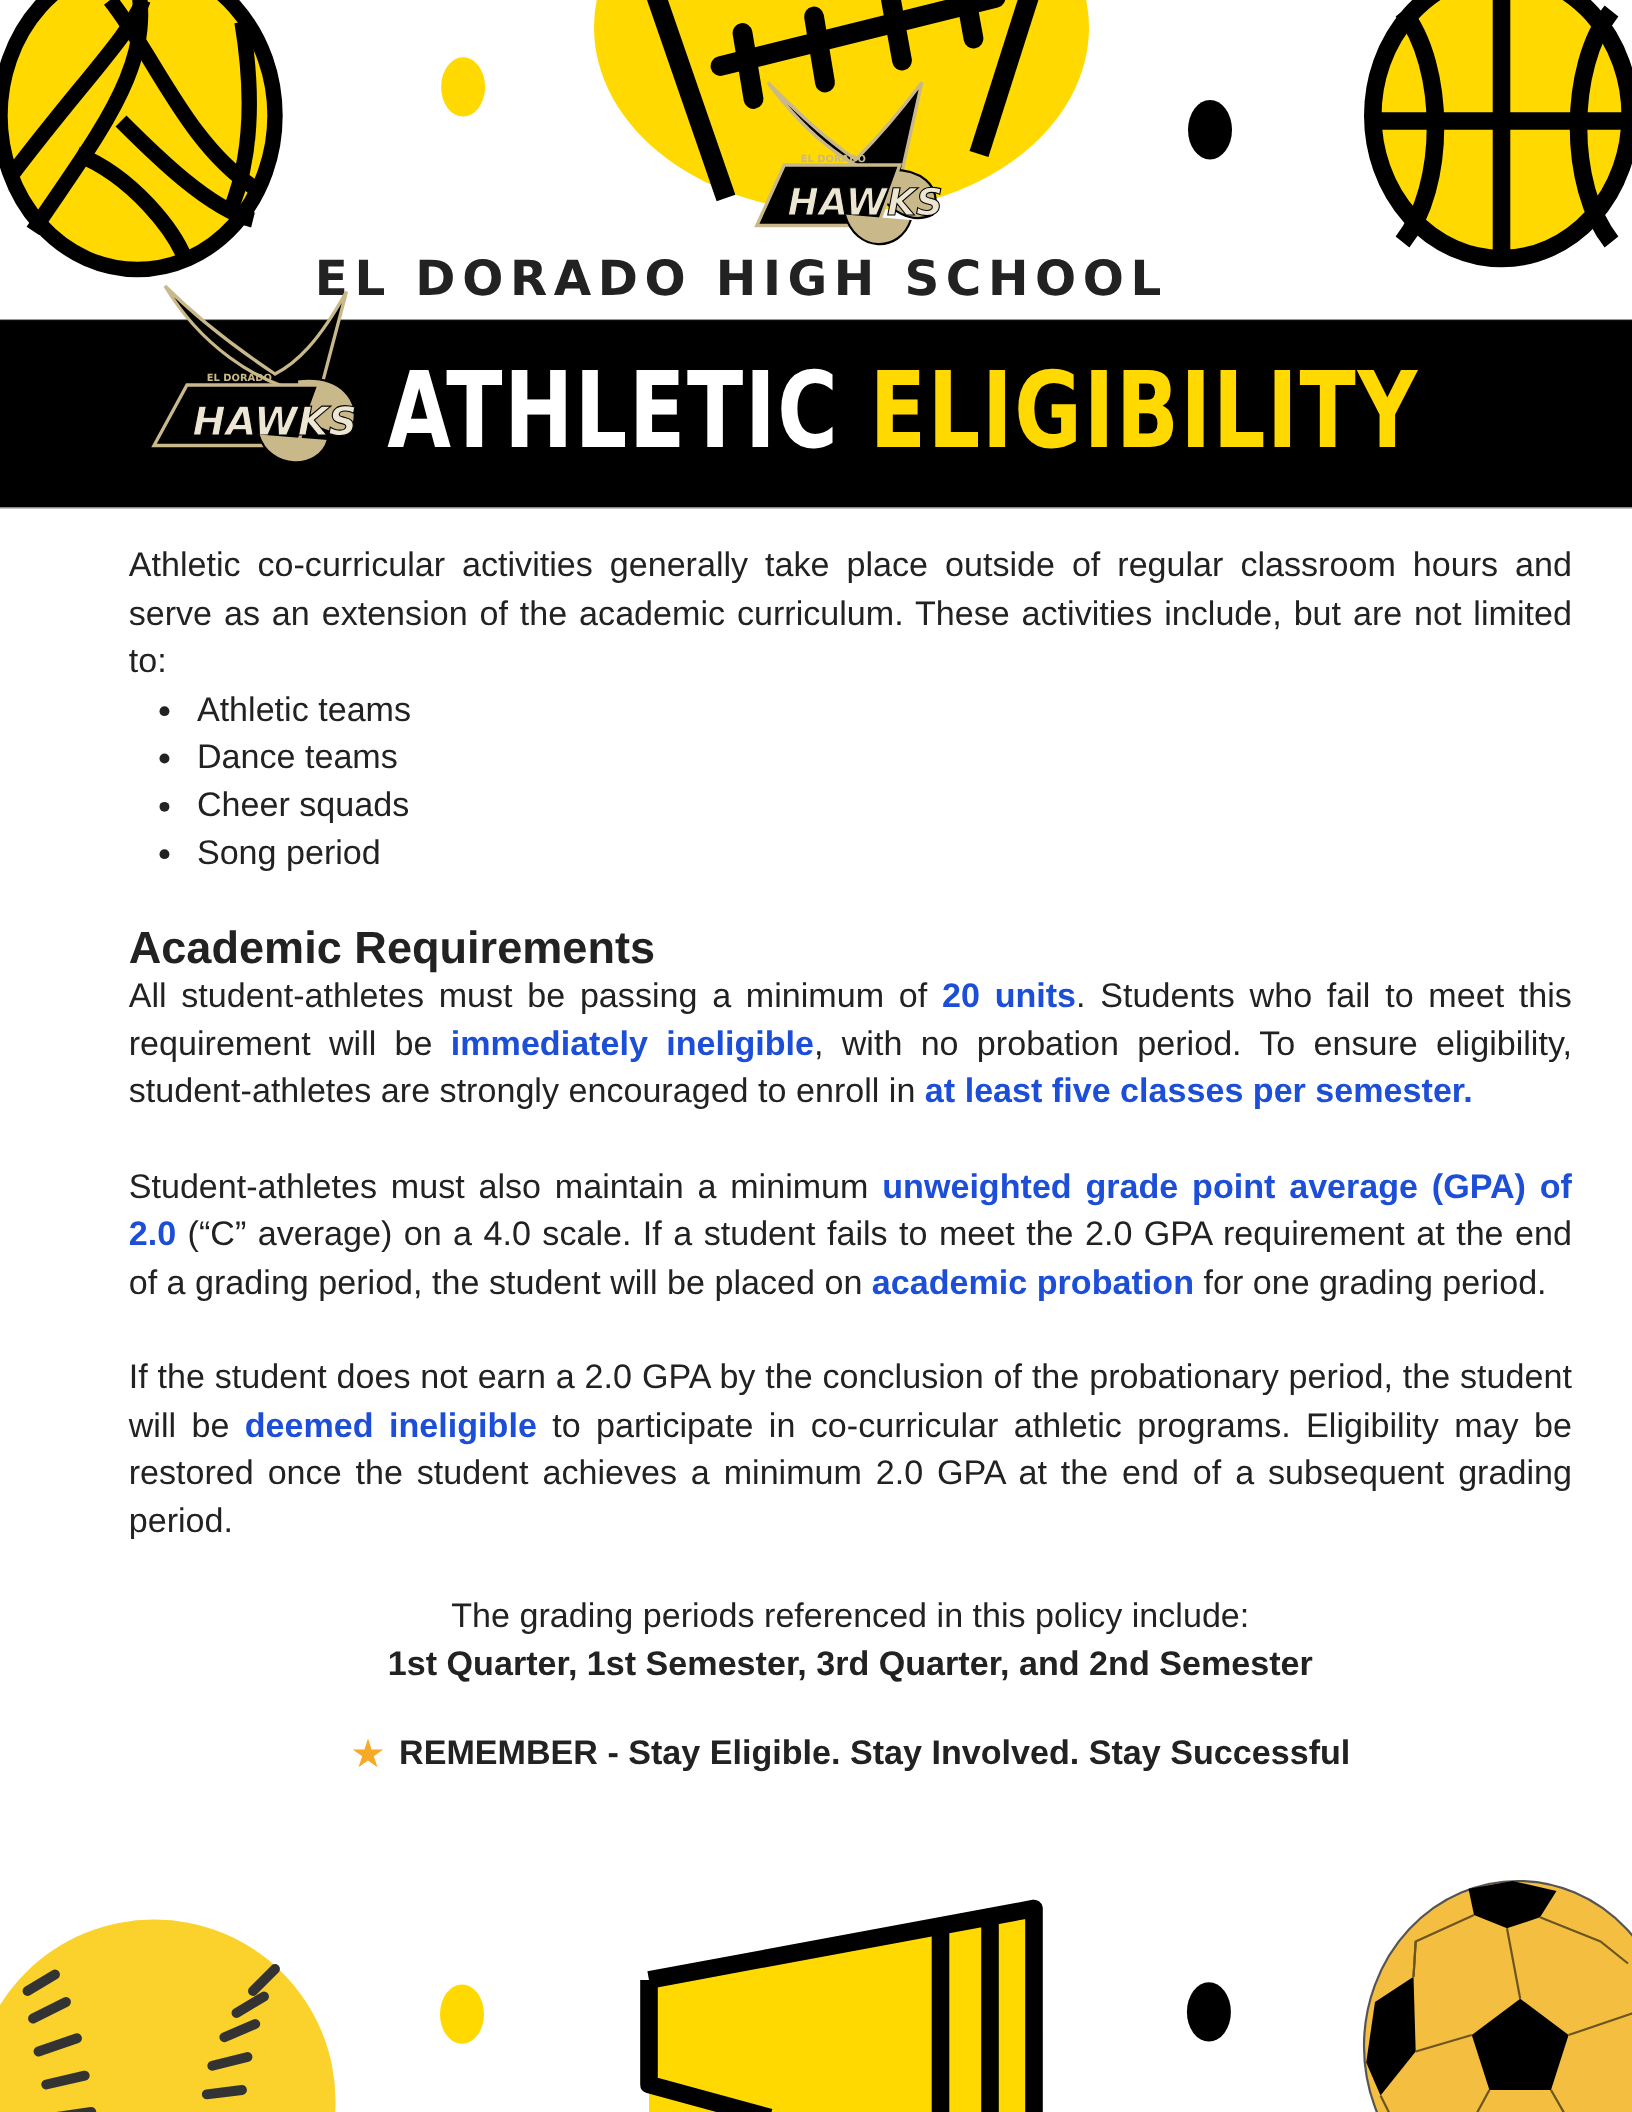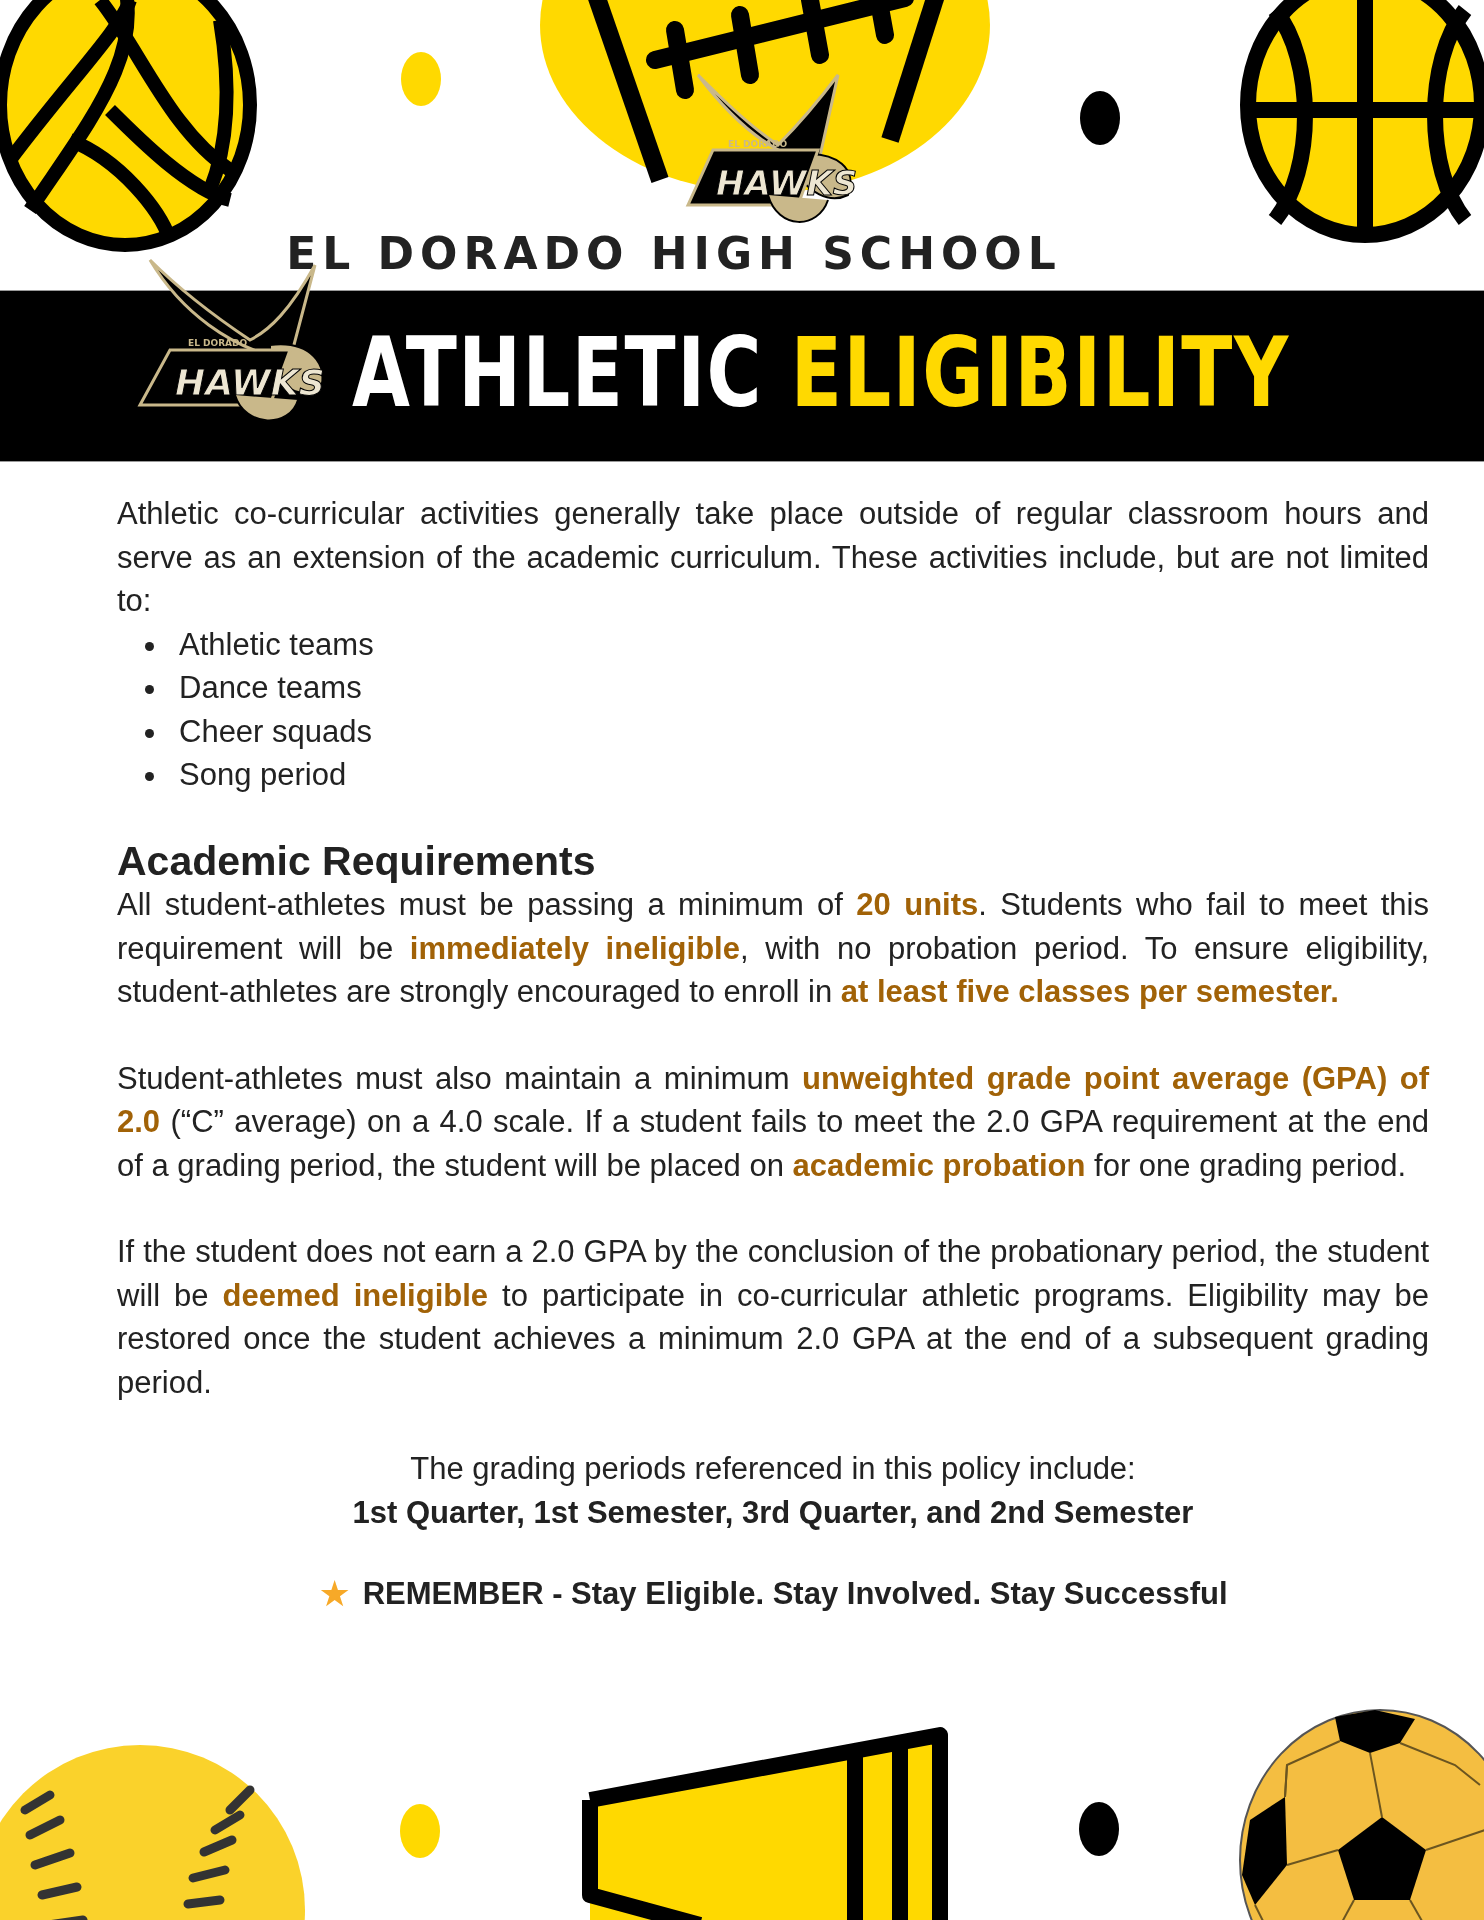--- a/index.html
+++ b/index.html
@@ -25,21 +25,21 @@
     transform: scaleX(0.78); transform-origin: left center; white-space: nowrap;
   }
   .banner-title .w { color: #ffffff; }
   .banner-title .y { color: #FFD900; }
 
   .content {
     position: absolute; left: 117px; top: 492px; width: 1312px;
     font-size: 31px; line-height: 43.5px; color: #222222; z-index: 3;
   }
   .content p { text-align: justify; }
-  .content b { font-weight: bold; color: #a16207; }
+  .content b { font-weight: bold; color: #1d4ed8; }
   .bullets { list-style: none; margin: 0 0 0 28px; }
   .bullets li { position: relative; padding-left: 34px; }
   .bullets li::before {
     content: ""; position: absolute; left: 0; top: 19px; width: 9px; height: 9px;
     background: #222; border-radius: 50%;
   }
   .heading { font-weight: bold; margin-top: 43px; font-size: 41px; }
   .gap { height: 43px; }
   .center { text-align: center !important; }
   .remember { display: flex; justify-content: center; align-items: center; gap: 12px; font-weight: bold; margin-top: 38px; }

